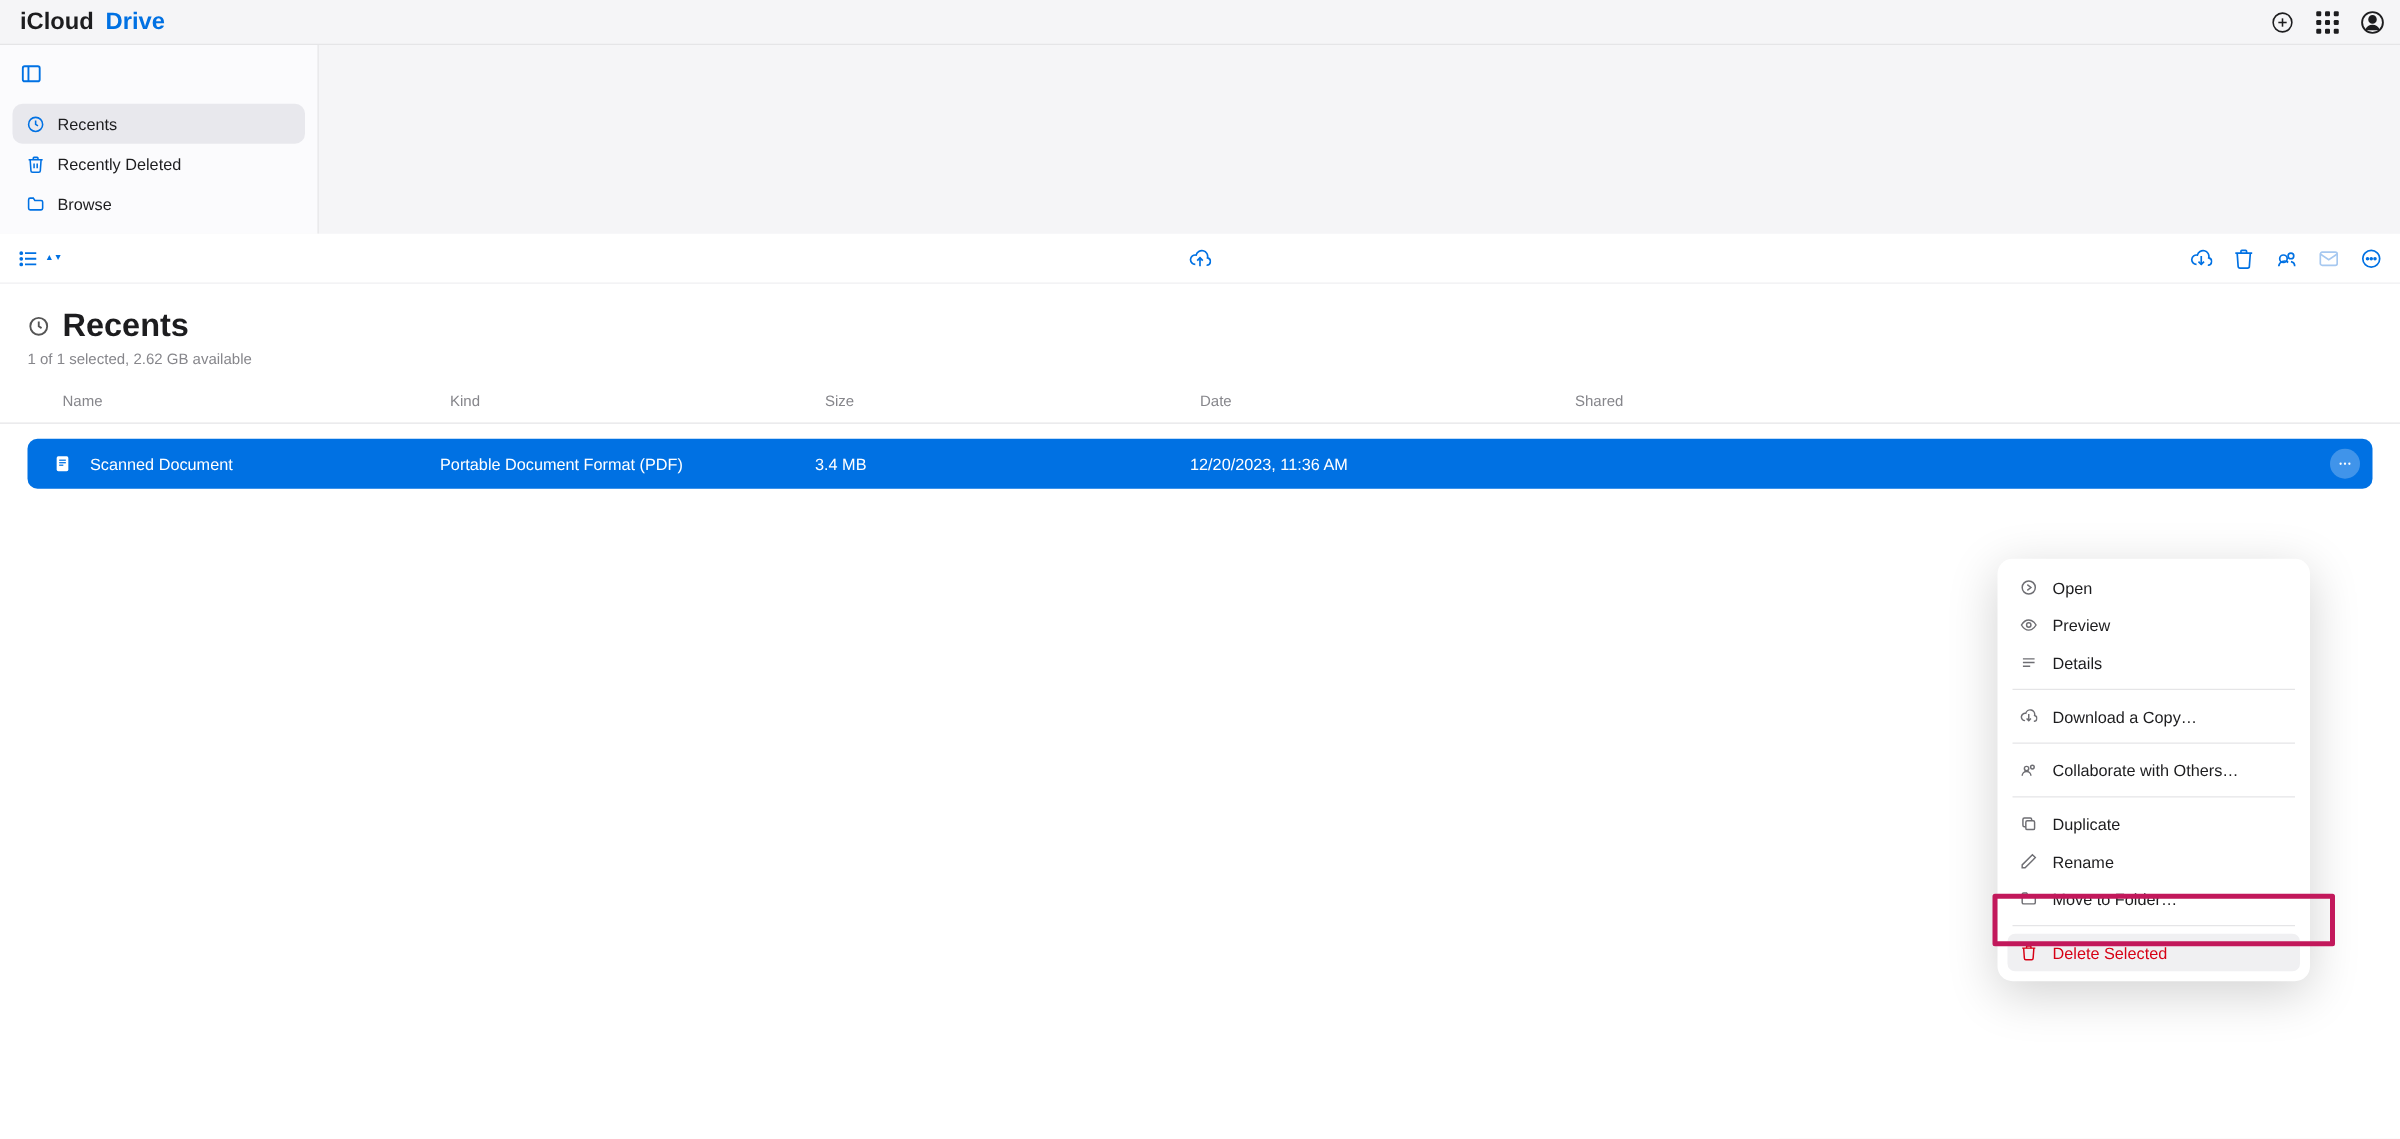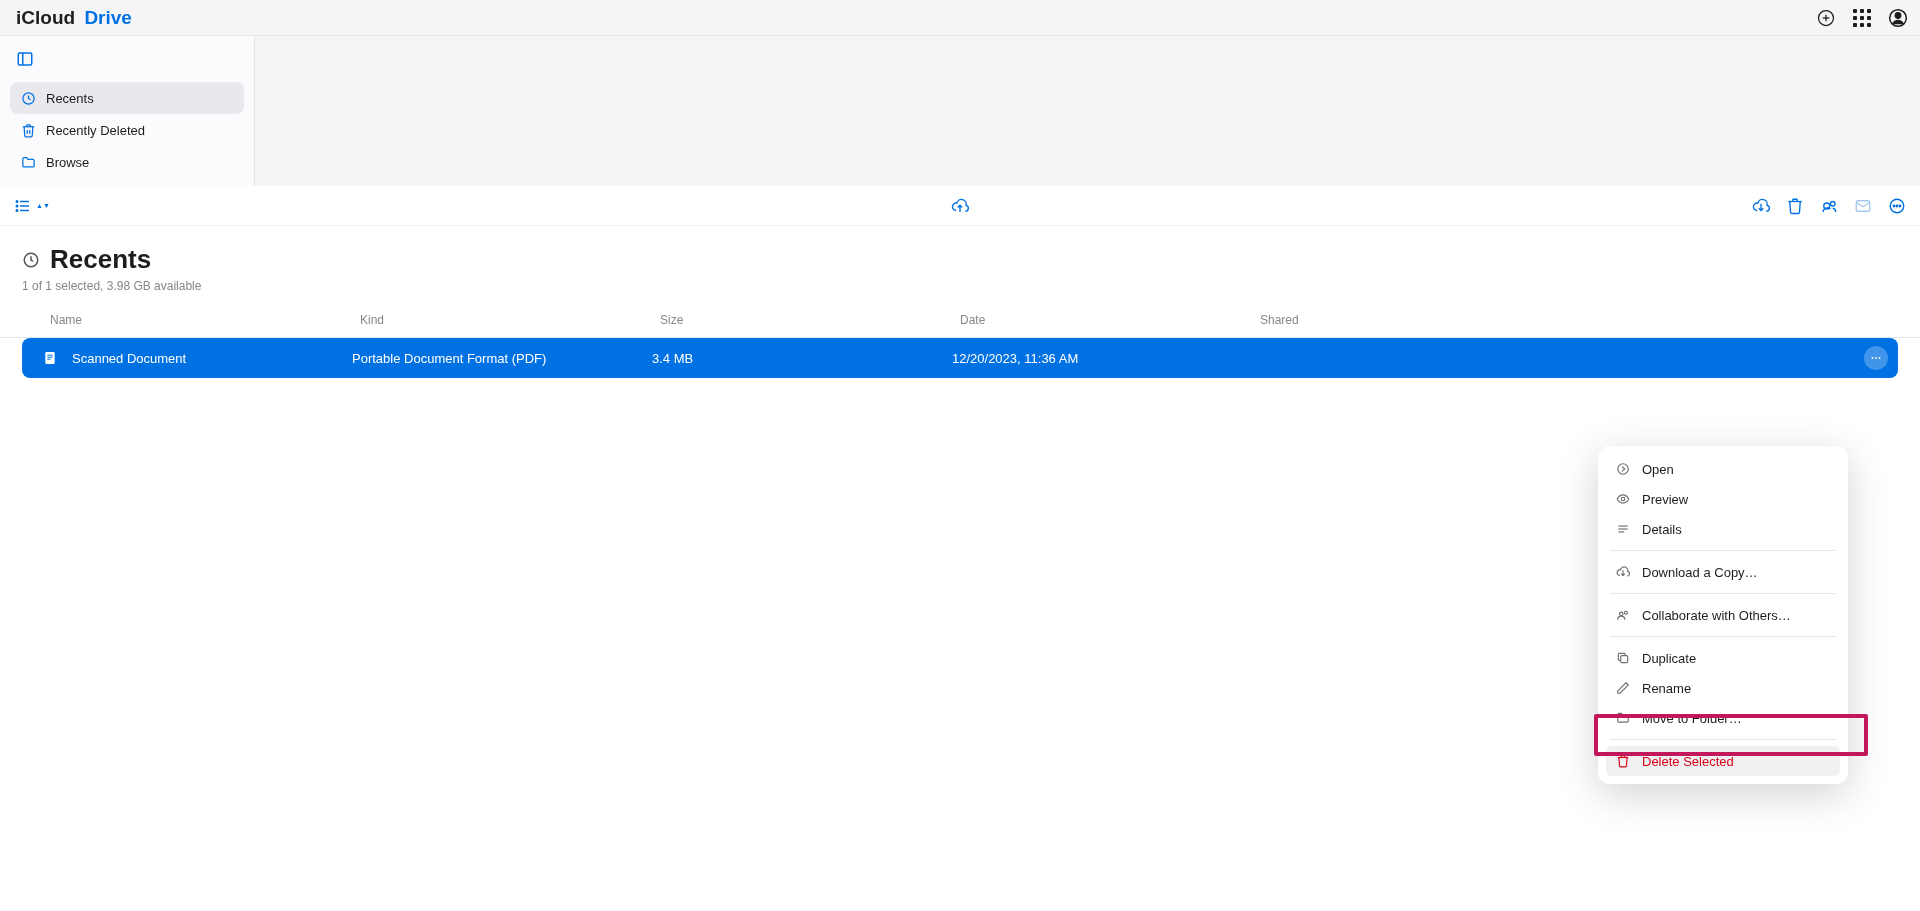--- a/index.html
+++ b/index.html
@@ -71,21 +71,21 @@
   .col-size{ flex: 0 0 300px; }
   .col-date{ flex: 0 0 300px; }
   .col-shared{ flex:1; }
   
   .section-row{ padding:14px 22px 10px 22px; font-size:16px; display:flex; align-items:baseline; gap:6px;}
   .section-title{ font-weight:700; color:#1d1d1f;}
   .section-count{ font-size:13px; color:#86868b;}
   
   .file-row{
     display:flex; align-items:center;
-    height:40px; margin:0 22px; border-radius:8px;
+    height:40px; margin:12px 22px; border-radius:8px;
     background:#0071e3; color:#fff; padding-left:20px; position:relative;
   }
   .file-icon{ width:20px; margin-right:10px; display:flex; align-items:center;}
   .file-row .cell{ font-size:13px; }
   .file-name{ flex:0 0 310px; display:flex; align-items:center;}
   .file-kind{ flex:0 0 300px;}
   .file-size{ flex:0 0 300px;}
   .file-date{ flex:0 0 300px;}
   .file-shared{ flex:1;}
   .row-more{ position:absolute; right:10px; width:24px; height:24px; border-radius:12px; background:rgba(255,255,255,.25); display:flex; align-items:center; justify-content:center;}
@@ -269,21 +269,21 @@
     </div>
 
     <div class="page-header">
       <div class="page-title-row">
         <svg viewBox="0 0 24 24" fill="none" stroke="currentColor" stroke-width="2">
             <circle cx="12" cy="12" r="9"></circle>
             <polyline points="12 7 12 12 15 14"></polyline>
           </svg>
         <span class="page-title">Recents</span>
       </div>
-      <div class="page-sub">1 of 1 selected, 3.98 GB available</div>
+      <div class="page-sub">1 of 1 selected, 2.62 GB available</div>
     </div>
 
     <div class="table-header">
       <div class="col-name">Name</div>
       <div class="col-kind">Kind</div>
       <div class="col-size">Size</div>
       <div class="col-date">Date</div>
       <div class="col-shared">Shared</div>
     </div>
 

